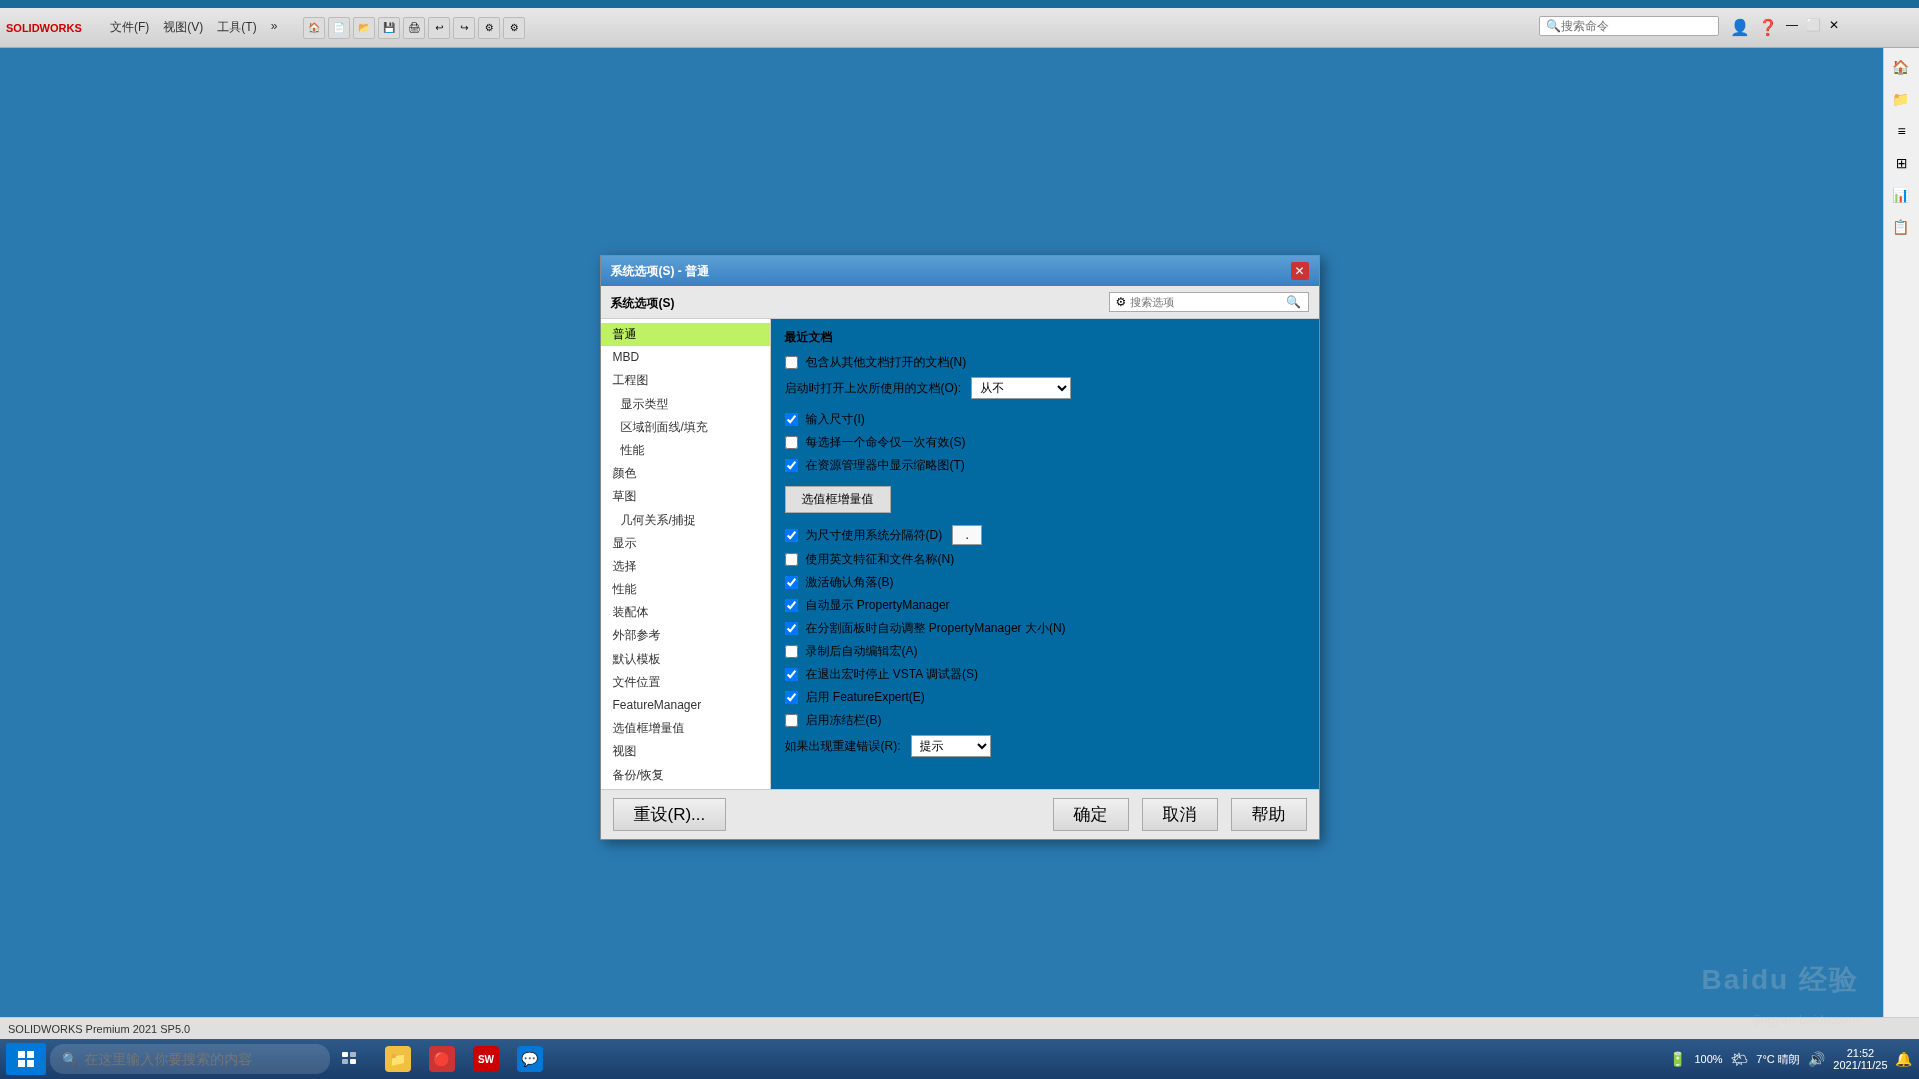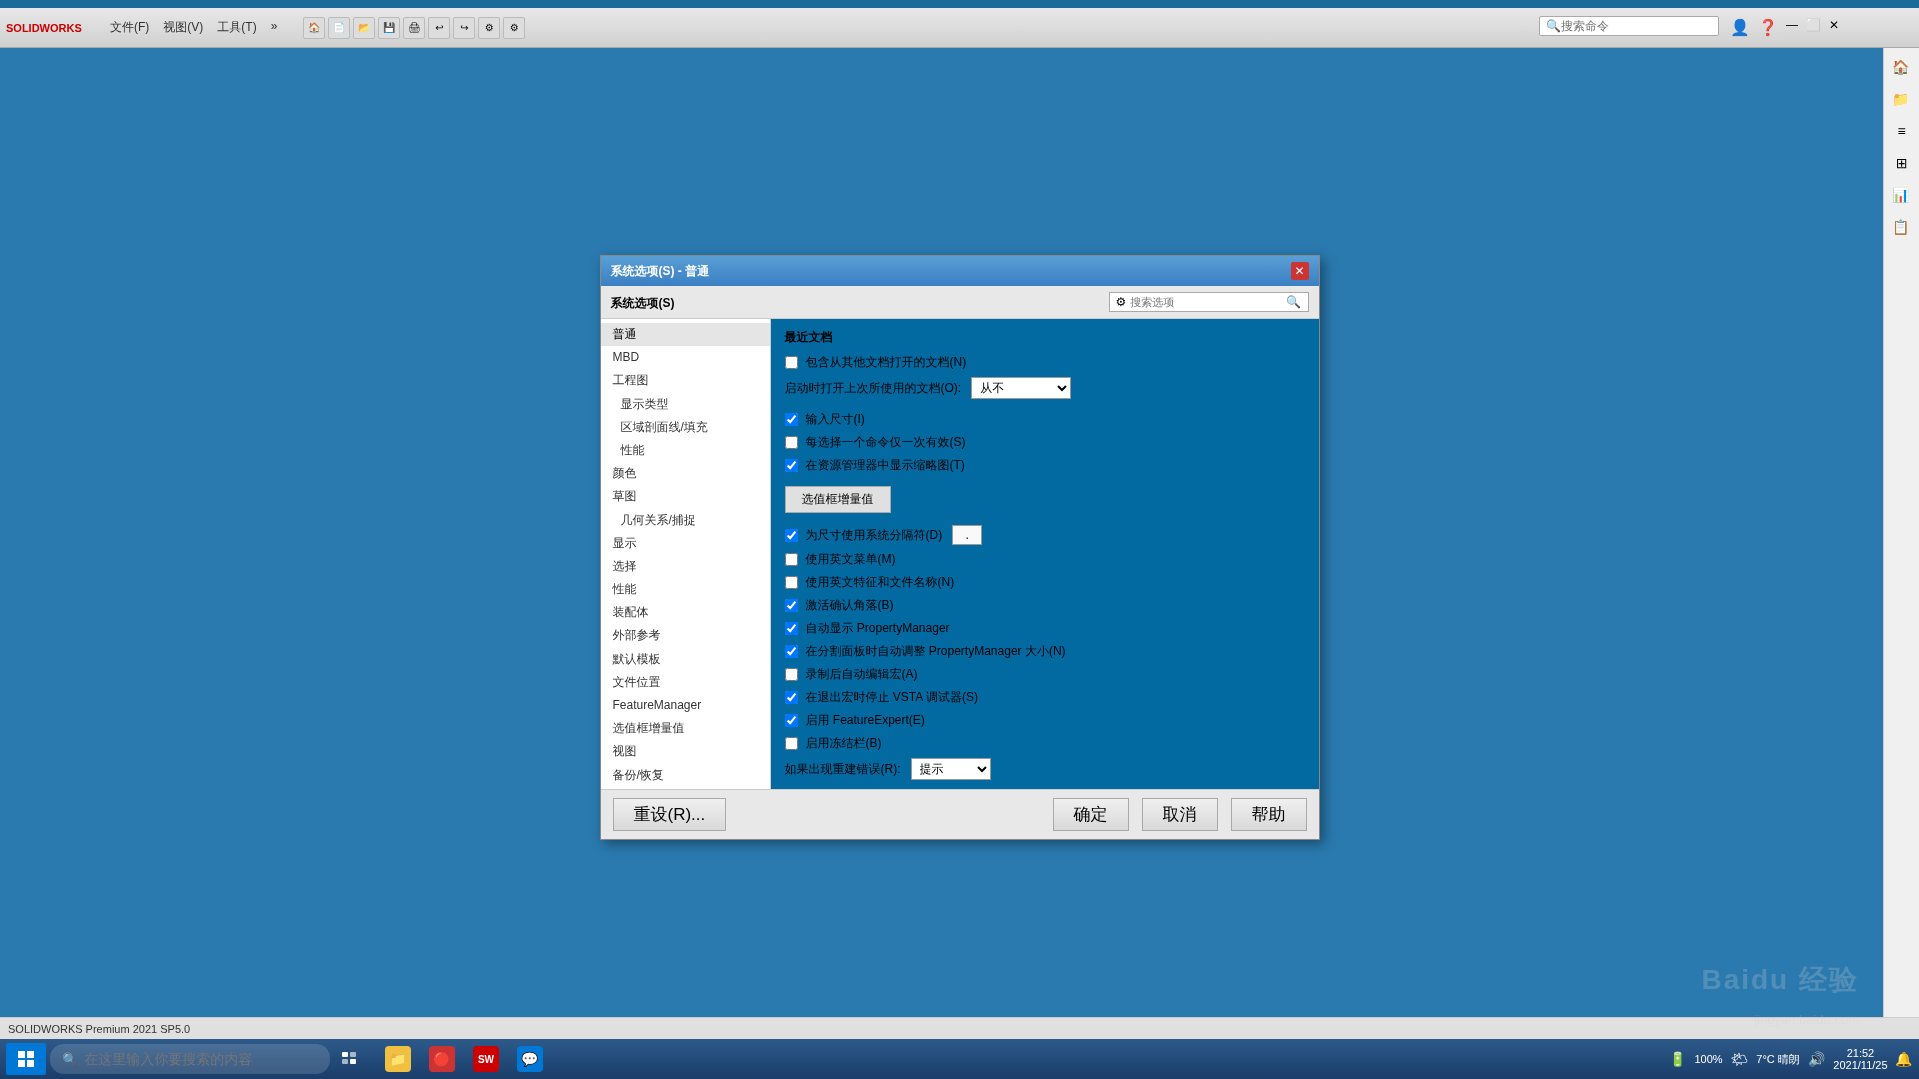--- a/index.html
+++ b/index.html
@@ -212,21 +212,21 @@
     .tree-item {
       padding: 2px 8px 2px 12px;
       cursor: pointer;
       font-size: 12px;
       color: #333;
       line-height: 1.6;
       white-space: nowrap;
     }
 
     .tree-item.selected {
-      background: #e5e5e5;
+      background: #bef264;
       color: #000;
     }
 
     .tree-item.indent1 {
       padding-left: 20px;
     }
 
     
     .settings-panel {
       flex: 1;
@@ -620,26 +620,20 @@
           </div>
 
           <div class="setting-row">
             <label>
               <input type="checkbox" checked="" style="">
               <span>为尺寸使用系统分隔符(D)</span>
             </label>
             <input type="text" class="separator-input" value="." style="margin-left: 10px;">
           </div>
 
-          <div class="setting-row">
-            <label>
-              <input type="checkbox" style="">
-              <span>使用英文菜单(M)</span>
-            </label>
-          </div>
 
           <div class="setting-row">
             <label>
               <input type="checkbox" style="">
               <span>使用英文特征和文件名称(N)</span>
             </label>
           </div>
 
           <div class="setting-row">
             <label>

